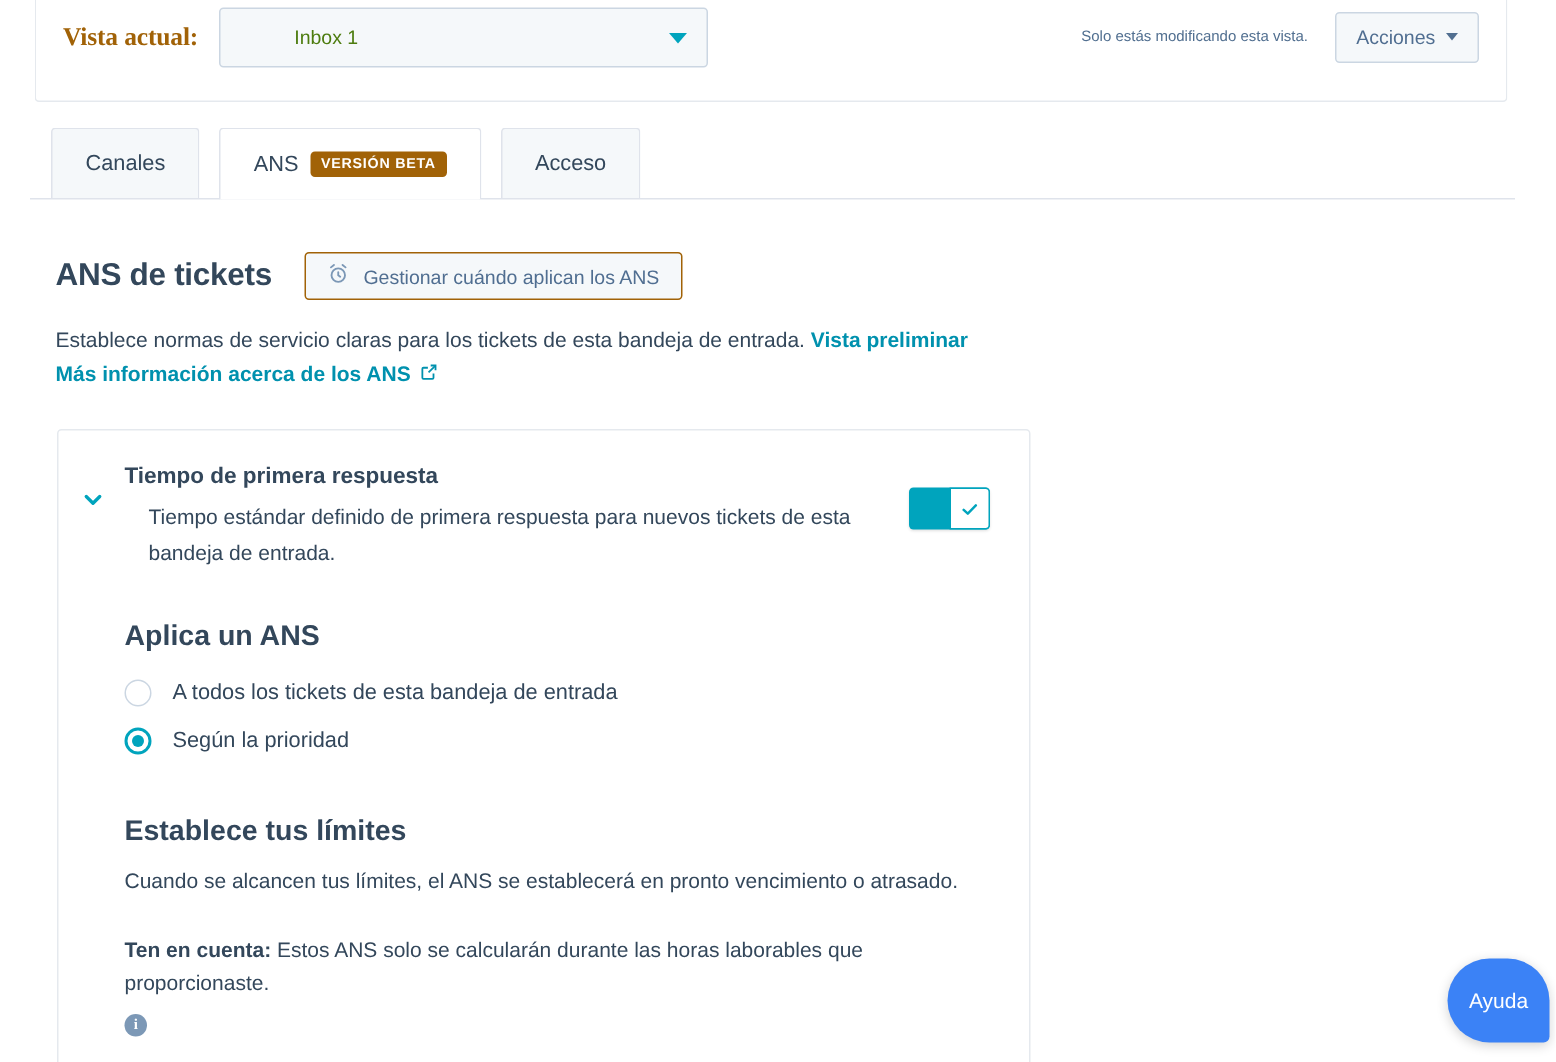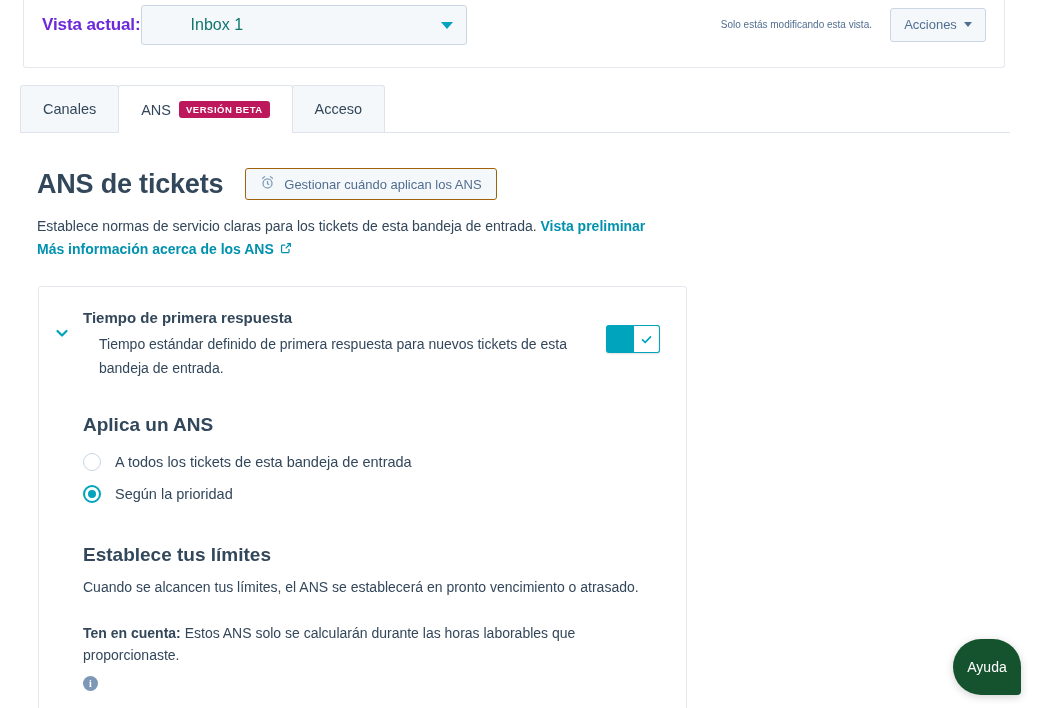--- a/index.html
+++ b/index.html
@@ -24,37 +24,39 @@
     border: 1px solid #e5e9ee;
     border-top: none;
     border-radius: 0 0 3px 3px;
     display: flex;
     align-items: center;
     padding: 0 18px;
   }
   .viewbar-label {
     font-size: 17px;
     font-weight: bold;
-    color: #6d28d9;
+    color: #a16207;
     letter-spacing: -0.1px;
+    margin-right: 14px;
     white-space: nowrap;
+    font-family: Liberation Serif, serif;
   }
   .view-select {
     position: relative;
     width: 326px;
     height: 40px;
     background: #f5f8fa;
     border: 1px solid #cbd6e2;
     border-radius: 3px;
     display: flex;
     align-items: center;
     padding: 0 14px;
     cursor: pointer;
   }
-  .view-select-value { font-size: 16px; color: #0f766e; padding-left: 35px; }
+  .view-select-value { font-size: 13px; color: #4d7c0f; padding-left: 35px; }
   .caret-down {
     position: absolute; right: 13px; top: 50%;
     margin-top: -3px;
     width: 0; height: 0;
     border-left: 6.5px solid transparent;
     border-right: 6.5px solid transparent;
     border-top: 7px solid #00a4bd;
   }
   .viewbar-spacer { flex: 1; }
   .viewbar-note {
@@ -101,51 +103,52 @@
     padding: 0 22px;
     font-size: 14.5px;
     color: #33475b;
     background: #f5f8fa;
     border: 1px solid #dfe3eb;
     border-bottom: none;
     border-radius: 3px 3px 0 0;
     margin-right: -1px;
     cursor: pointer;
     position: relative;
+    margin-left: 14px;
   }
   .tab.active {
     background: #ffffff;
     border-color: #dfe3eb;
     z-index: 2;
     margin-bottom: -1px;
     height: 48px;
   }
   .beta-badge {
-    background: #be185d;
+    background: #a16207;
     color: #ffffff;
     font-size: 9.5px;
     font-weight: bold;
     letter-spacing: 0.5px;
     padding: 4px 7px 3px;
     border-radius: 3px;
     line-height: 1;
     text-transform: uppercase;
   }
 
   
   .content { position: absolute; left: 0; top: 133px; width: 1037px; }
 
   .title-row {
     display: flex;
     align-items: center;
     gap: 22px;
     padding: 35px 0 0 37px;
   }
   .page-title {
-    font-size: 27px;
+    font-size: 21px;
     font-weight: bold;
     color: #33475b;
     letter-spacing: -0.2px;
   }
   .manage-btn {
     height: 32px;
     background: #f5f8fa;
     border: 1px solid #a16207;
     border-radius: 3px;
     display: flex; align-items: center; gap: 9px;
@@ -277,23 +280,23 @@
     font-weight: bold;
     font-family: "Liberation Serif", serif;
     align-items: center; justify-content: center;
     margin-top: 10px;
     cursor: pointer;
   }
 
   
   .help-btn {
     position: absolute;
-    right: 16px; bottom: 13px;
+    right: 4px; bottom: 13px;
     width: 68px; height: 56px;
-    background: #14532d;
+    background: #3b82f6;
     border-radius: 28px 28px 4px 28px;
     color: #ffffff;
     font-size: 14px;
     display: flex; align-items: center; justify-content: center;
     cursor: pointer;
     box-shadow: 0 2px 8px rgba(0,0,0,0.18);
   }
 </style>
 </head>
 <body>

